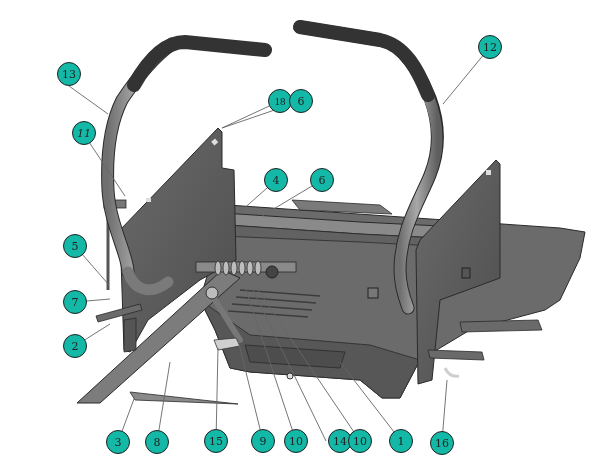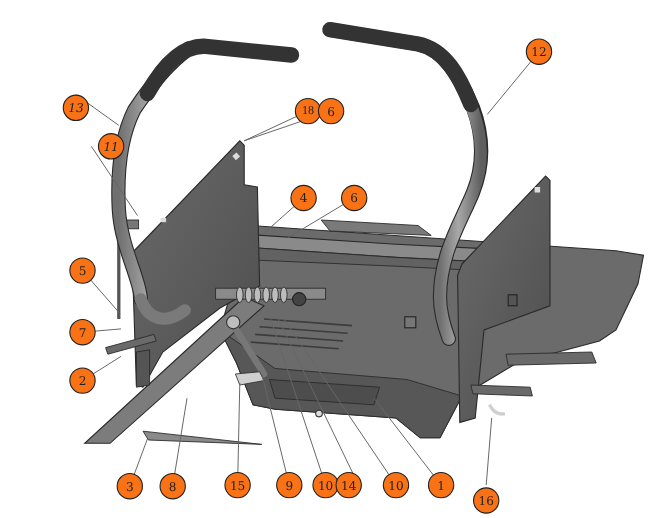--- a/index.html
+++ b/index.html
@@ -11,21 +11,21 @@
       background: #ffffff;
       font-family: "Liberation Sans", sans-serif;
     }
     #drawing { position: absolute; left: 0; top: 0; }
     .callout {
       position: absolute;
       width: 24px; height: 24px;
       margin-left: -12px; margin-top: -12px;
       border: 1.2px solid #222;
       border-radius: 50%;
-      background: #f97316;
+      background: #14b8a6;
       box-sizing: border-box;
       display: flex; align-items: center; justify-content: center;
       font-family: "DejaVu Serif", serif;
       font-size: 11px;
       color: #222;
       cursor: pointer;
     }
   </style>
 </head>
 <body>
@@ -140,33 +140,33 @@
         <line x1="263" y1="441" x2="238" y2="340"></line>
         <line x1="296" y1="441" x2="246" y2="290"></line>
         <line x1="326" y1="441" x2="252" y2="288"></line>
         <line x1="360" y1="441" x2="258" y2="290"></line>
         <line x1="401" y1="441" x2="340" y2="362"></line>
         <line x1="442" y1="441" x2="447" y2="380"></line>
       </g>
   </svg>
 
   <div id="callouts">
-      <div class="callout" style="left: 69px; top: 98px; font-style: italic;">13</div>
+      <div class="callout" style="left: 69px; top: 74px;">13</div>
       <div class="callout" style="left: 280px; top: 101px; font-family: Liberation Serif, serif;">18</div>
       <div class="callout" style="left: 301px; top: 101px;">6</div>
       <div class="callout" style="left: 490px; top: 47px;">12</div>
-      <div class="callout" style="left: 101px; top: 133px; font-style: italic;">11</div>
+      <div class="callout" style="left: 84px; top: 133px; font-style: italic;">11</div>
       <div class="callout" style="left: 276px; top: 180px;">4</div>
       <div class="callout" style="left: 322px; top: 180px;">6</div>
       <div class="callout" style="left: 75px; top: 246px;">5</div>
       <div class="callout" style="left: 75px; top: 302px;">7</div>
       <div class="callout" style="left: 75px; top: 346px;">2</div>
       <div class="callout" style="left: 118px; top: 442px;">3</div>
       <div class="callout" style="left: 157px; top: 442px;">8</div>
       <div class="callout" style="left: 216px; top: 441px;">15</div>
       <div class="callout" style="left: 263px; top: 441px;">9</div>
       <div class="callout" style="left: 296px; top: 441px;">10</div>
-      <div class="callout" style="left: 317px; top: 441px;">14</div>
+      <div class="callout" style="left: 340px; top: 441px;">14</div>
       <div class="callout" style="left: 360px; top: 441px;">10</div>
       <div class="callout" style="left: 401px; top: 441px;">1</div>
-      <div class="callout" style="left: 442px; top: 455px;">16</div>
+      <div class="callout" style="left: 442px; top: 443px;">16</div>
     </div>
 </div>
 
 </body></html>

